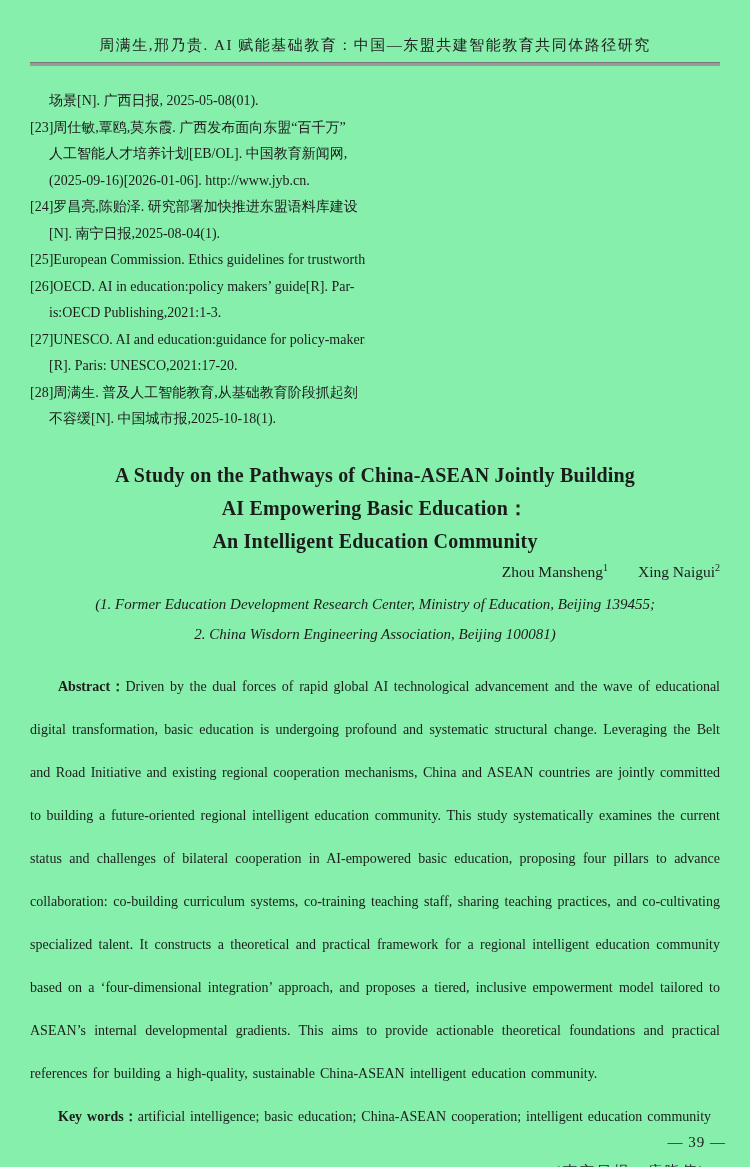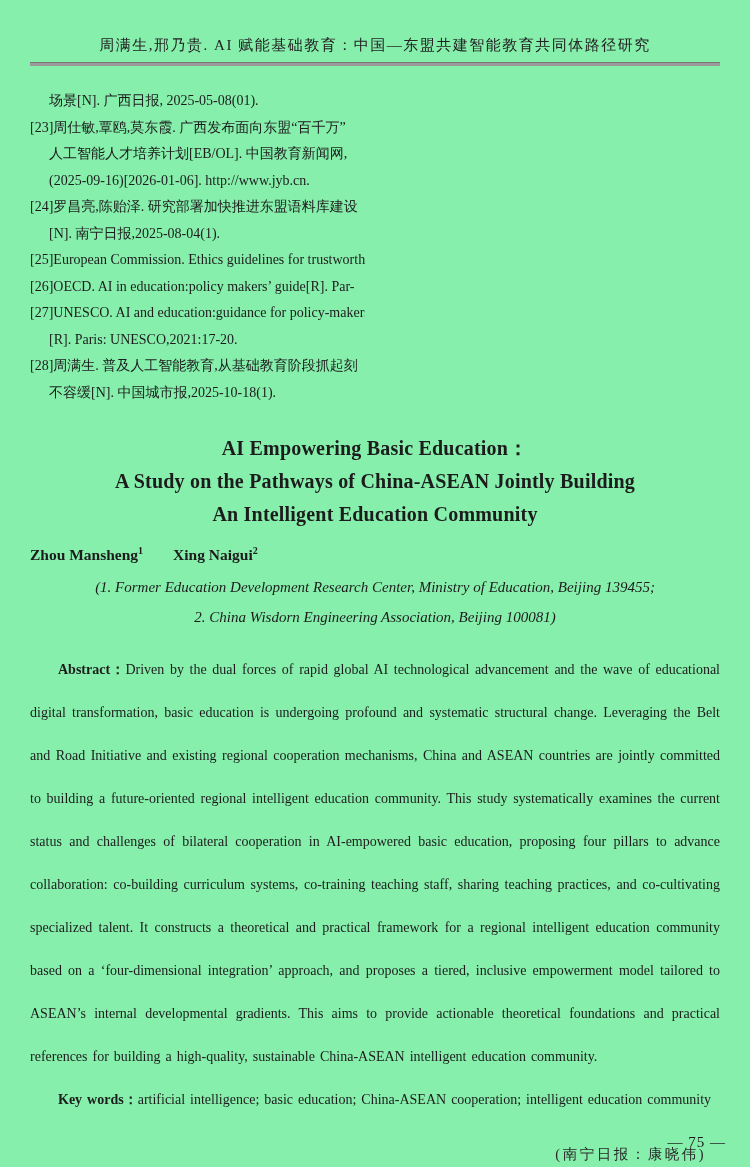--- a/index.html
+++ b/index.html
@@ -44,24 +44,23 @@
   
   .title-block{
     margin-top:26px;
     text-align:center;
     font-size:20px;
     font-weight:bold;
     line-height:33px;
     letter-spacing:0.2px;
   }
   .authors{
-    margin-top:14px;
-    text-align:left;
+    margin-top:4px;
+    text-align:right;
     font-size:15.5px;
-    font-weight:bold;
   }
   .authors sup{font-size:10px;}
   .author-2{margin-left:30px;}
   .affiliations{
     margin-top:8px;
     text-align:center;
     font-style:italic;
     font-size:15px;
     line-height:30px;
   }
@@ -107,44 +106,45 @@
         <div class="ref-line cont">场景[N]. 广西日报, 2025-05-08(01).</div>
         <div class="ref-line">[23]周仕敏,覃鸥,莫东霞. 广西发布面向东盟“百千万”</div>
         <div class="ref-line cont">人工智能人才培养计划[EB/OL]. 中国教育新闻网,</div>
         <div class="ref-line cont">(2025-09-16)[2026-01-06]. http://www.jyb.cn.</div>
         <div class="ref-line">[24]罗昌亮,陈贻泽. 研究部署加快推进东盟语料库建设</div>
         <div class="ref-line cont">[N]. 南宁日报,2025-08-04(1).</div>
         <div class="ref-line">[25]European Commission. Ethics guidelines for trustworthy</div>
       </div>
       <div class="ref-col">
         <div class="ref-line">[26]OECD. AI in education:policy makers’ guide[R]. Par-</div>
+        <div class="ref-line cont">is:OECD Publishing,2021:1-3.</div>
         <div class="ref-line">[27]UNESCO. AI and education:guidance for policy-makers</div>
         <div class="ref-line cont">[R]. Paris: UNESCO,2021:17-20.</div>
         <div class="ref-line">[28]周满生. 普及人工智能教育,从基础教育阶段抓起刻</div>
         <div class="ref-line cont">不容缓[N]. 中国城市报,2025-10-18(1).</div>
       </div>
     </div>
 
     <div class="title-block">
+      <div>A Study on the Pathways of China-ASEAN Jointly Building</div>
       <div>AI Empowering Basic Education：</div>
-      <div>A Study on the Pathways of China-ASEAN Jointly Building</div>
       <div>An Intelligent Education Community</div>
     </div>
 
     <div class="authors">
       <span>Zhou Mansheng</span><sup>1</sup><span class="author-2">Xing Naigui</span><sup>2</sup>
     </div>
 
     <div class="affiliations">
       <div>(1. Former Education Development Research Center, Ministry of Education, Beijing 139455;</div>
       <div>2. China Wisdorn Engineering Association, Beijing 100081)</div>
     </div>
 
     <p class="para first"><span class="plabel">Abstract：</span><span>Driven by the dual forces of rapid global AI technological advancement and the wave of educational digital transformation, basic education is undergoing profound and systematic structural change. Leveraging the Belt and Road Initiative and existing regional cooperation mechanisms, China and ASEAN countries are jointly committed to building a future-oriented regional intelligent education community. This study systematically examines the current status and challenges of bilateral cooperation in AI-empowered basic education, proposing four pillars to advance collaboration: co-building curriculum systems, co-training teaching staff, sharing teaching practices, and co-cultivating specialized talent. It constructs a theoretical and practical framework for a regional intelligent education community based on a ‘four-dimensional integration’ approach, and proposes a tiered, inclusive empowerment model tailored to ASEAN’s internal developmental gradients. This aims to provide actionable theoretical foundations and practical references for building a high-quality, sustainable China-ASEAN intelligent education community.</span></p>
 
     <p class="para"><span class="plabel">Key words：</span><span>artificial intelligence; basic education; China-ASEAN cooperation; intelligent education community</span></p>
 
     <div class="editor-line">(南宁日报：康晓伟)</div>
 
   </div>
 
-  <div class="page-number">— 75 —</div>
+  <div class="page-number">— 39 —</div>
 </div>
 
 </body></html>

